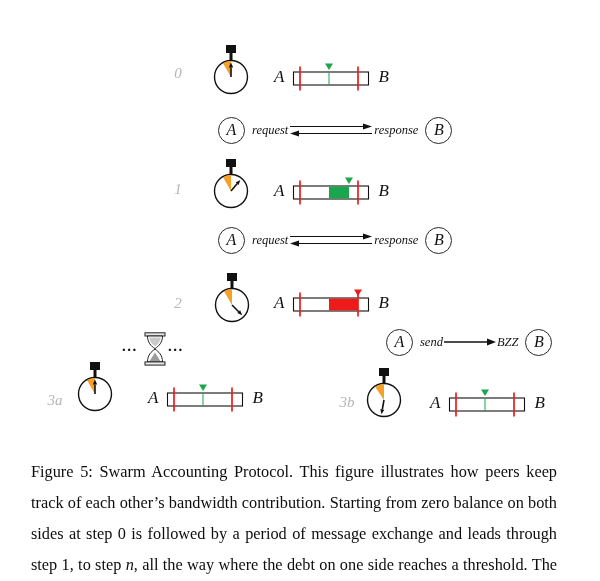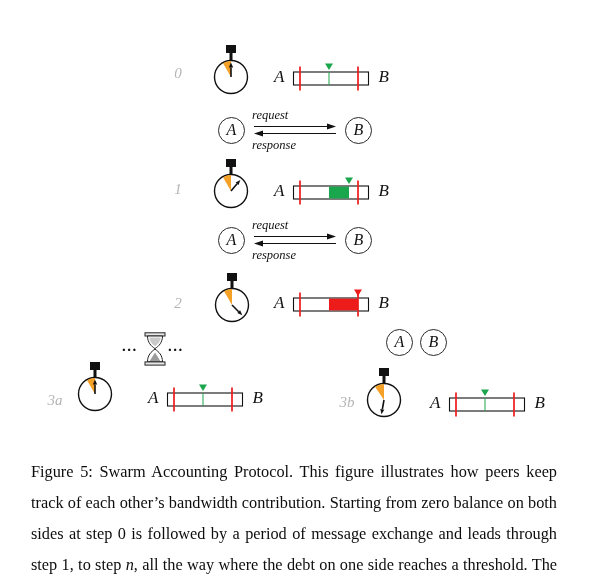--- a/index.html
+++ b/index.html
@@ -15,21 +15,21 @@
   }
   .clock { position:absolute; }
   .bar-group { position:absolute; display:flex; align-items:center; gap:8px; }
   .peer-label { font-style:italic; font-size:17px; line-height:17px; color:#111; }
   .exchange { position:absolute; display:flex; align-items:center; gap:7px; height:48px; }
   .peer-circle {
     width:27px; height:27px; border:1.3px solid #2a2a2a; border-radius:50%;
     display:flex; align-items:center; justify-content:center;
     font-style:italic; font-size:16px; background:#fff; box-sizing:border-box;
   }
-  .duplex, .send-col { display:flex; flex-direction:column; }
+  .duplex, .send-col { display:flex; flex-direction:row; align-items:center; }
   .arrow-caption { font-style:italic; font-size:12.5px; line-height:14px; color:#111; }
   .dots { position:absolute; font-size:15px; font-weight:bold; letter-spacing:1.5px; color:#111; }
   .caption {
     position:absolute; left:31px; top:440px; width:526px;
     font-size:16.3px; line-height:31px; text-align:justify; color:#0d0d0d;
   }
   .caption .it { font-style:italic; }
 </style>
 </head>
 <body>
@@ -152,20 +152,28 @@
       <path d="M11,17.2 C14.8,19.6 18.5,23.3 18.5,29.8 L3.5,29.8 C3.5,23.3 7.2,19.6 11,17.2 Z" fill="#fff" stroke="#222" stroke-width="1"></path>
       <path d="M11,20.5 L16.5,29.3 L5.5,29.3 Z" fill="#9b9b9b"></path>
       <rect x="1" y="29.9" width="20" height="3.2" fill="#e8e8e8" stroke="#222" stroke-width="1"></rect>
     </svg>
     <span class="dots" style="left:168px;top:338px;">...</span>
 
     <div class="exchange" style="left:386px;top:319px;height:46px;">
       <div class="peer-circle">
           <span>A</span>
         </div>
+      <div class="send-col">
+        <span class="arrow-caption">send</span>
+        <svg width="54" height="10" viewBox="0 0 54 10">
+          <line x1="1" y1="5" x2="45" y2="5" stroke="#111" stroke-width="1.3"></line>
+          <polygon points="44,1.5 53,5 44,8.5" fill="#111"></polygon>
+        </svg>
+        <span class="arrow-caption">BZZ</span>
+      </div>
       <div class="peer-circle">
           <span>B</span>
         </div>
     </div>
 
     <span class="step-label" style="left:42px;top:391px;text-align:center;">3a</span>
 
     <svg class="clock" style="left:73px;top:360px;" width="44" height="56" viewBox="0 0 44 56">
       <rect x="17" y="2" width="10" height="8" fill="#111"></rect>
       <rect x="20.5" y="10" width="3" height="8" fill="#111"></rect>

